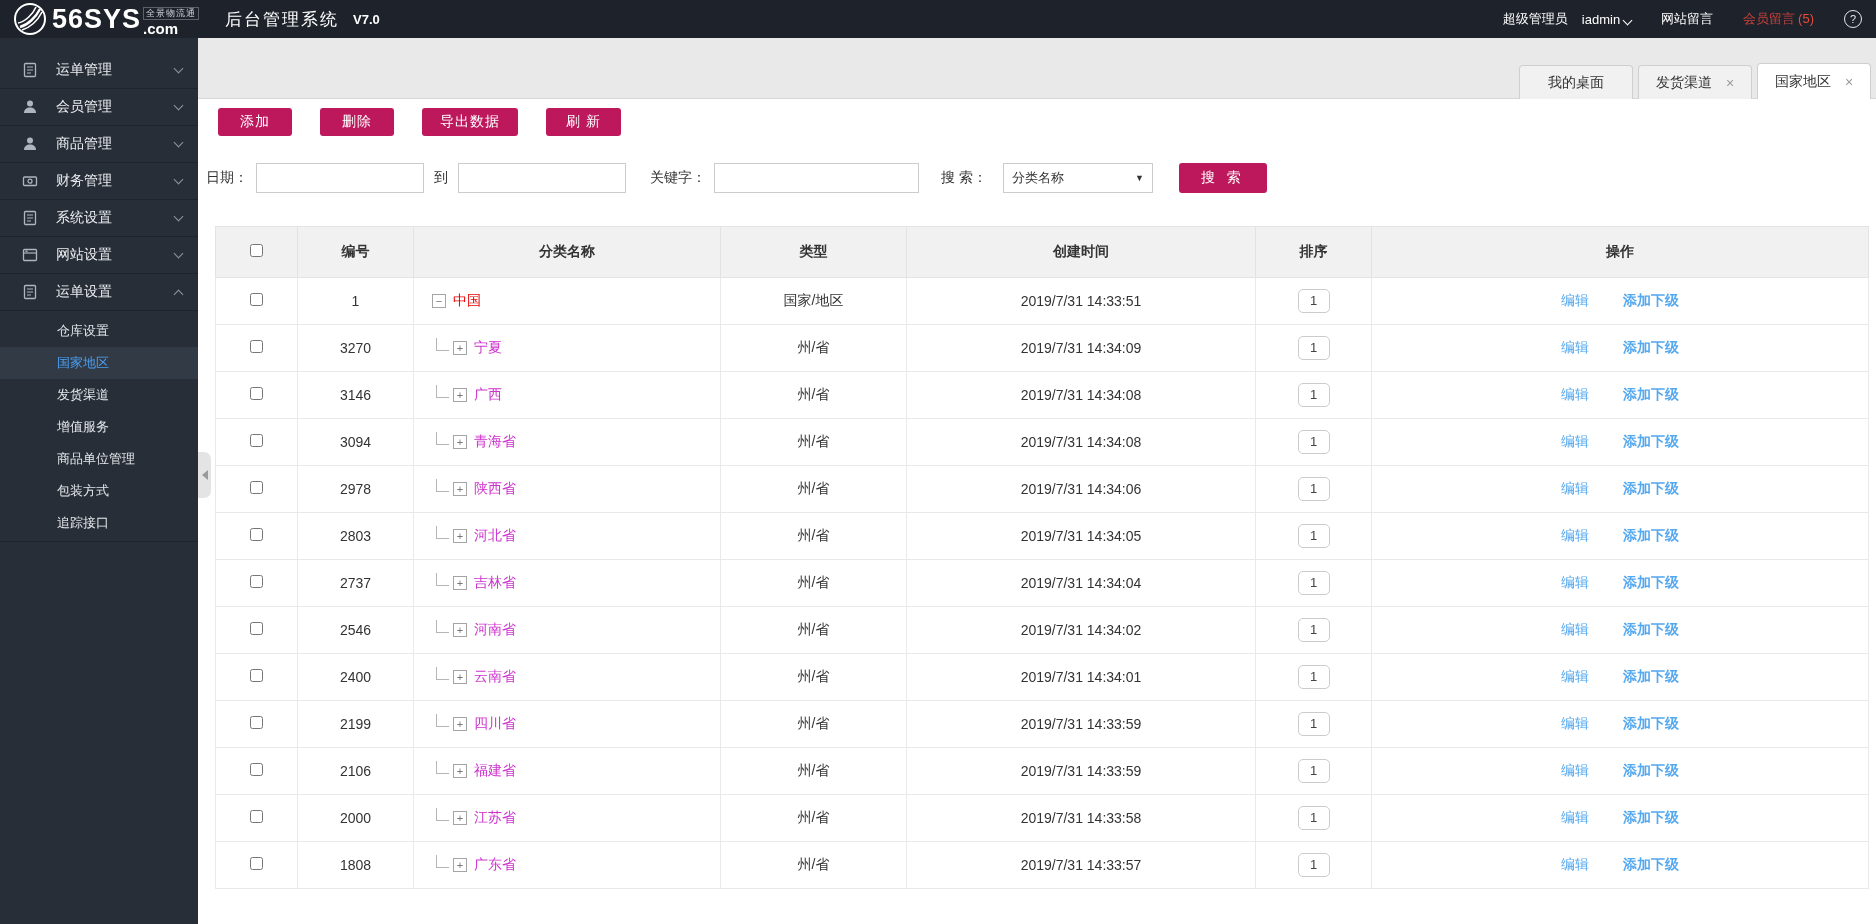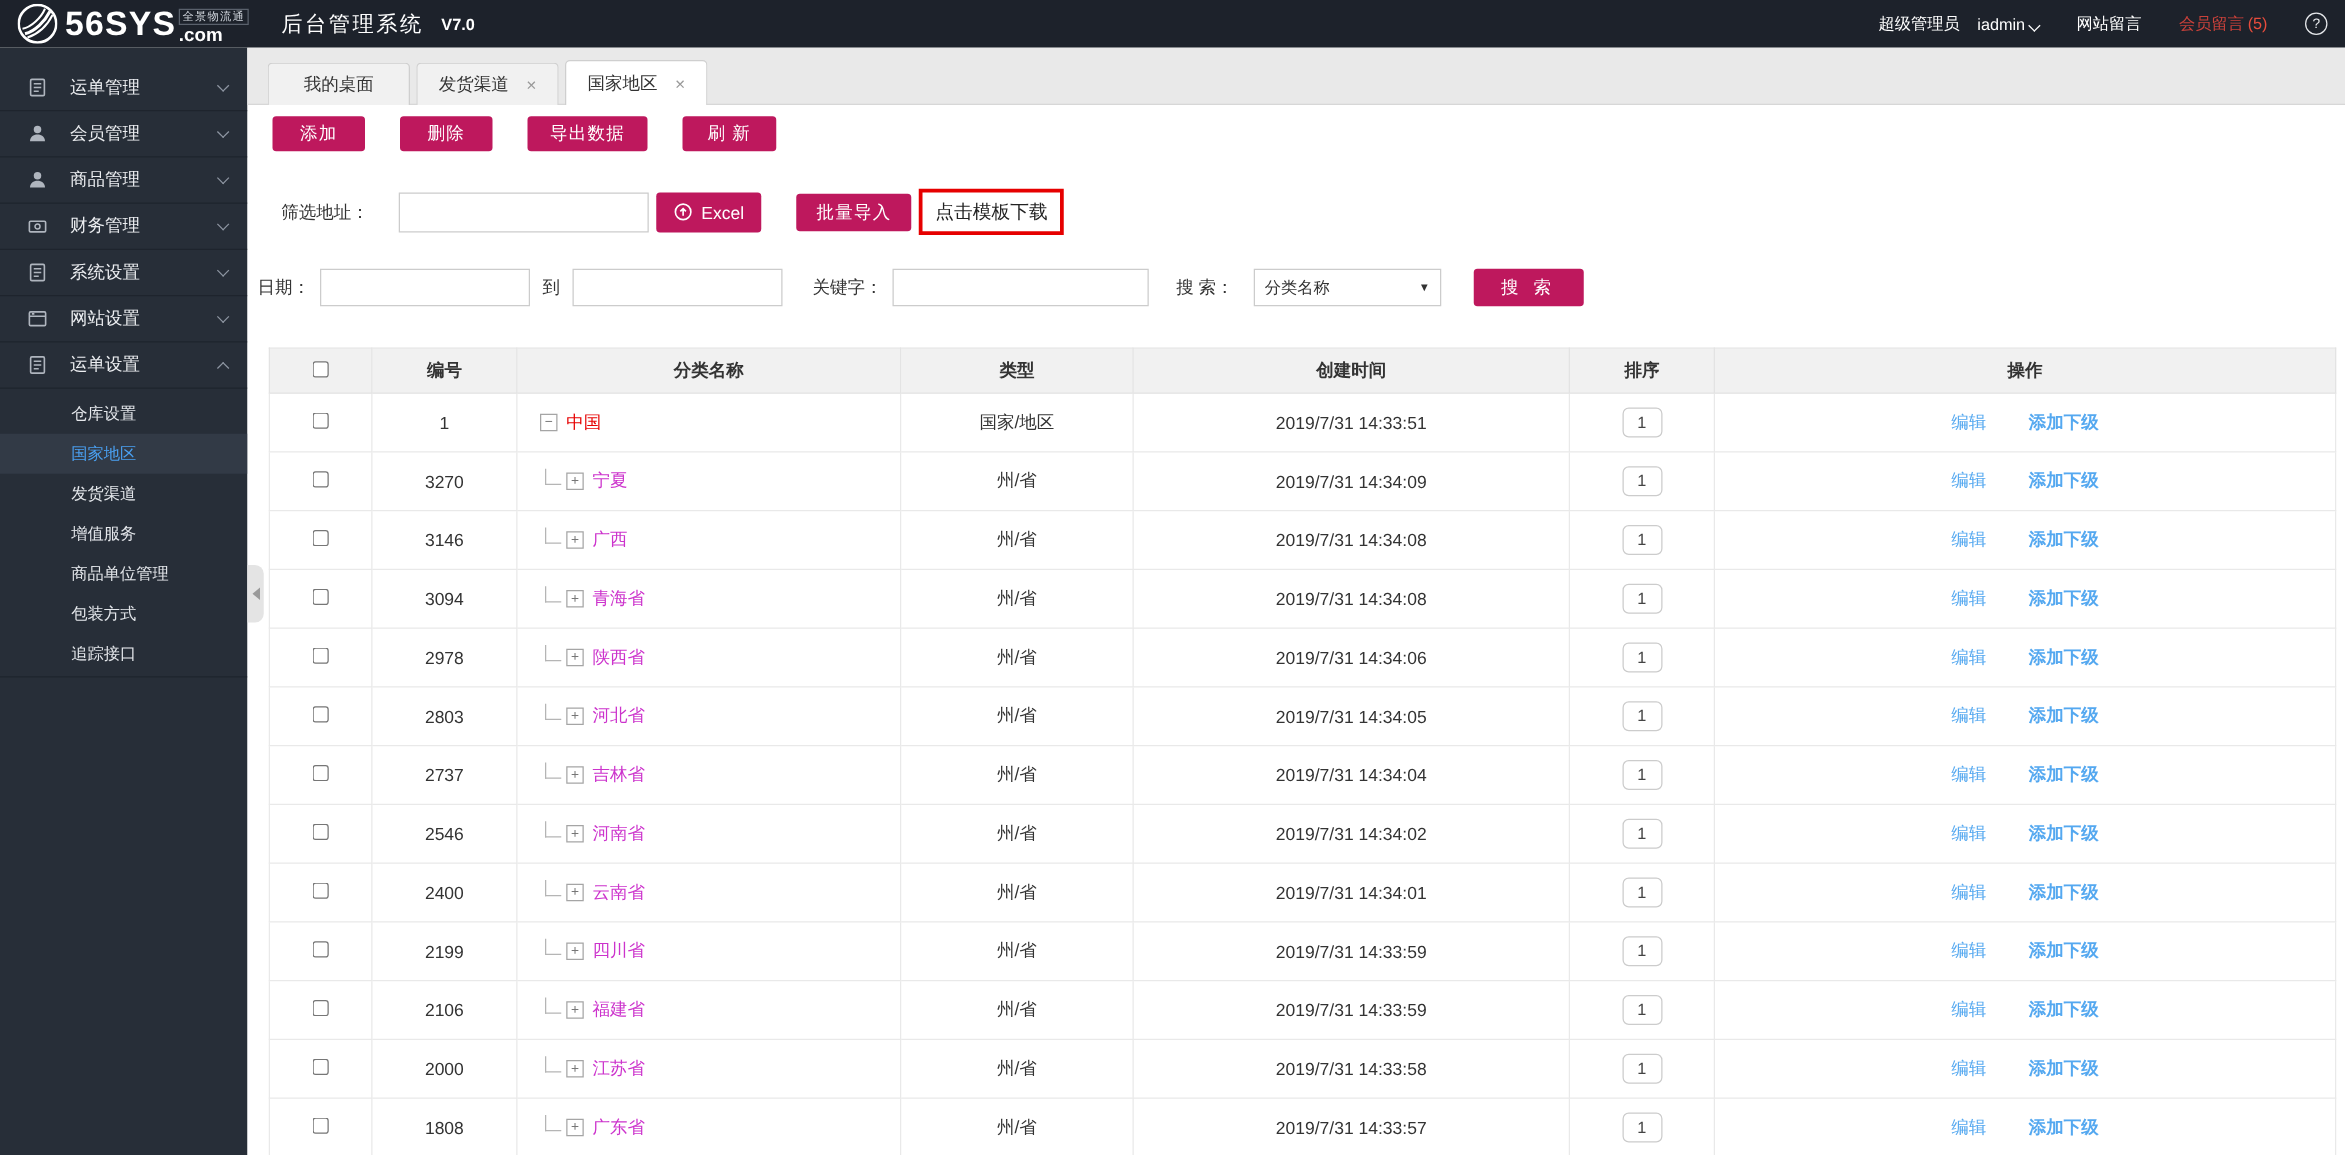--- a/index.html
+++ b/index.html
@@ -42,22 +42,22 @@
     color:#e4e7eb; cursor:pointer; }
   .sub-item.active { color:#4aa0f2; background:#323a46; }
   .collapse-handle { position:absolute; left:198px; top:452px; width:13px; height:46px;
     background:#e4e4e4; border-radius:0 7px 7px 0; display:flex; align-items:center;
     justify-content:center; cursor:pointer; z-index:4; }
   .collapse-handle .tri { width:0; height:0; border-top:5px solid transparent;
     border-bottom:5px solid transparent; border-right:6px solid #9a9a9a; }
 
   
   .content { position:absolute; left:198px; top:38px; width:1678px; height:886px; background:#fff; }
-  .tabstrip { height:46px; background:#e9e9e9; border-bottom:1px solid #d7d7d7;
-    display:flex; align-items:flex-end; padding-left:16px; }
+  .tabstrip { height:61px; background:#e9e9e9; border-bottom:1px solid #d7d7d7;
+    display:flex; align-items:flex-end; padding-left:16px;justify-content:flex-end; }
   .tab { height:34px; min-width:114px; background:#f1f1f1; border:1px solid #cfcfcf;
     border-bottom:none; border-radius:4px 4px 0 0; margin-right:5px; display:flex;
     align-items:center; justify-content:center; font-size:14px; color:#333;
     padding:0 14px; cursor:pointer; position:relative; top:1px; }
   .tab.active { background:#fff; height:36px; }
   .tab-x { margin-left:14px; color:#9a9a9a; font-size:14px; line-height:1; cursor:pointer; }
 
   .toolbar { display:flex; align-items:center; margin:9px 20px 0 20px; }
   .btn { background:#be185d; color:#fff; border:none; border-radius:3px; font-size:14px;
     height:28px; padding:0 22px; cursor:pointer; font-family:inherit; letter-spacing:1px; }
@@ -88,21 +88,21 @@
     align-items:center; font-size:13px; color:#333; padding:0 8px; cursor:pointer; background:#fff; }
   .select .caret { margin-left:auto; font-size:9px; color:#333; }
   .btn-search { margin-left:26px; height:30px; letter-spacing:4px; }
 
   
   .grid { margin:33px 8px 0 17px; border:1px solid #e3e3e3; border-bottom:none;
     width:1653px; table-layout:fixed; border-collapse:collapse; }
   .grid col.c1{width:82px} .grid col.c2{width:116px} .grid col.c3{width:307px}
   .grid col.c4{width:186px} .grid col.c5{width:349px} .grid col.c6{width:116px}
   .grid col.c7{width:497px}
-  .grid th { background:#f1f1f1; height:36px; font-size:14px; color:#333; font-weight:bold;
+  .grid th { background:#f1f1f1; height:51px; font-size:14px; color:#333; font-weight:bold;
     border:1px solid #e3e3e3; }
   .grid td { height:47px; border:1px solid #e9e9e9; font-size:14px; color:#333;
     text-align:center; background:#fff; }
   .grid td.c-name { text-align:left; padding-left:18px; }
   .tree-cell { display:flex; align-items:center; }
   .tree-conn { width:13px; height:13px; border-left:1px solid #b5b5b5;
     border-bottom:1px solid #b5b5b5; margin:-8px 4px 0 4px; }
   .tree-box { width:14px; height:14px; border:1px solid #a5a5a5; background:#fff;
     display:inline-flex; align-items:center; justify-content:center; font-size:11px;
     line-height:1; color:#777; margin-right:7px; cursor:pointer; flex:none; }
@@ -252,33 +252,20 @@
       </div>
     </div>
 
   <div class="toolbar">
     <button class="btn">添加</button>
     <button class="btn">删除</button>
     <button class="btn wide">导出数据</button>
     <button class="btn btn-refresh">刷 新</button>
   </div>
 
-  <div class="filter-row1">
-    <span class="f-label">筛选地址：</span>
-    <input class="input addr-input" value="" style="">
-    <button class="btn btn-excel">
-      <svg viewBox="0 0 16 16">
-        <circle cx="8" cy="8" r="6.6" fill="none" stroke="#fff" stroke-width="1.4"></circle>
-        <path d="M8 11.2 V5.4 M5.6 7.6 L8 5.2 L10.4 7.6" fill="none" stroke="#fff" stroke-width="1.4"></path>
-      </svg>
-      <span>Excel</span>
-    </button>
-    <button class="btn btn-import">批量导入</button>
-    <span class="template-link">点击模板下载</span>
-  </div>
 
   <div class="filter-row2">
     <span class="f-label">日期：</span>
     <input class="input date-input" value="" style="">
     <span class="to-label">到</span>
     <input class="input date-input" value="" style="">
     <span class="f-label kw-label">关键字：</span>
     <input class="input kw-input" value="" style="">
     <span class="f-label search-label">搜 索：</span>
     <div class="select" style="margin-left:8px;">

